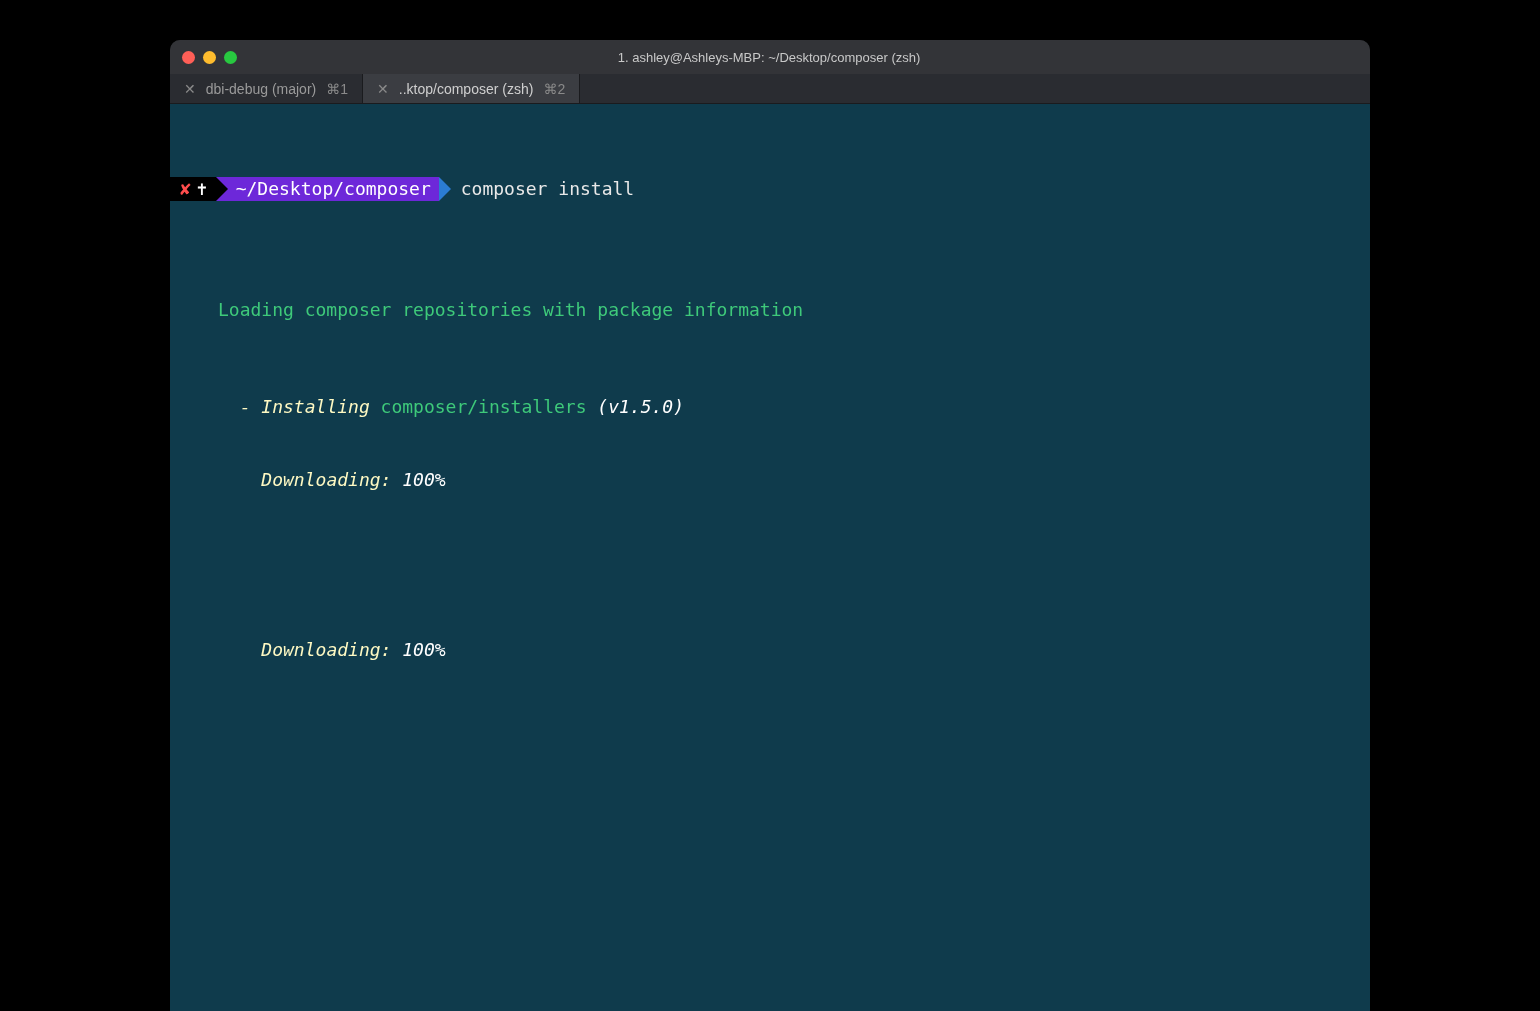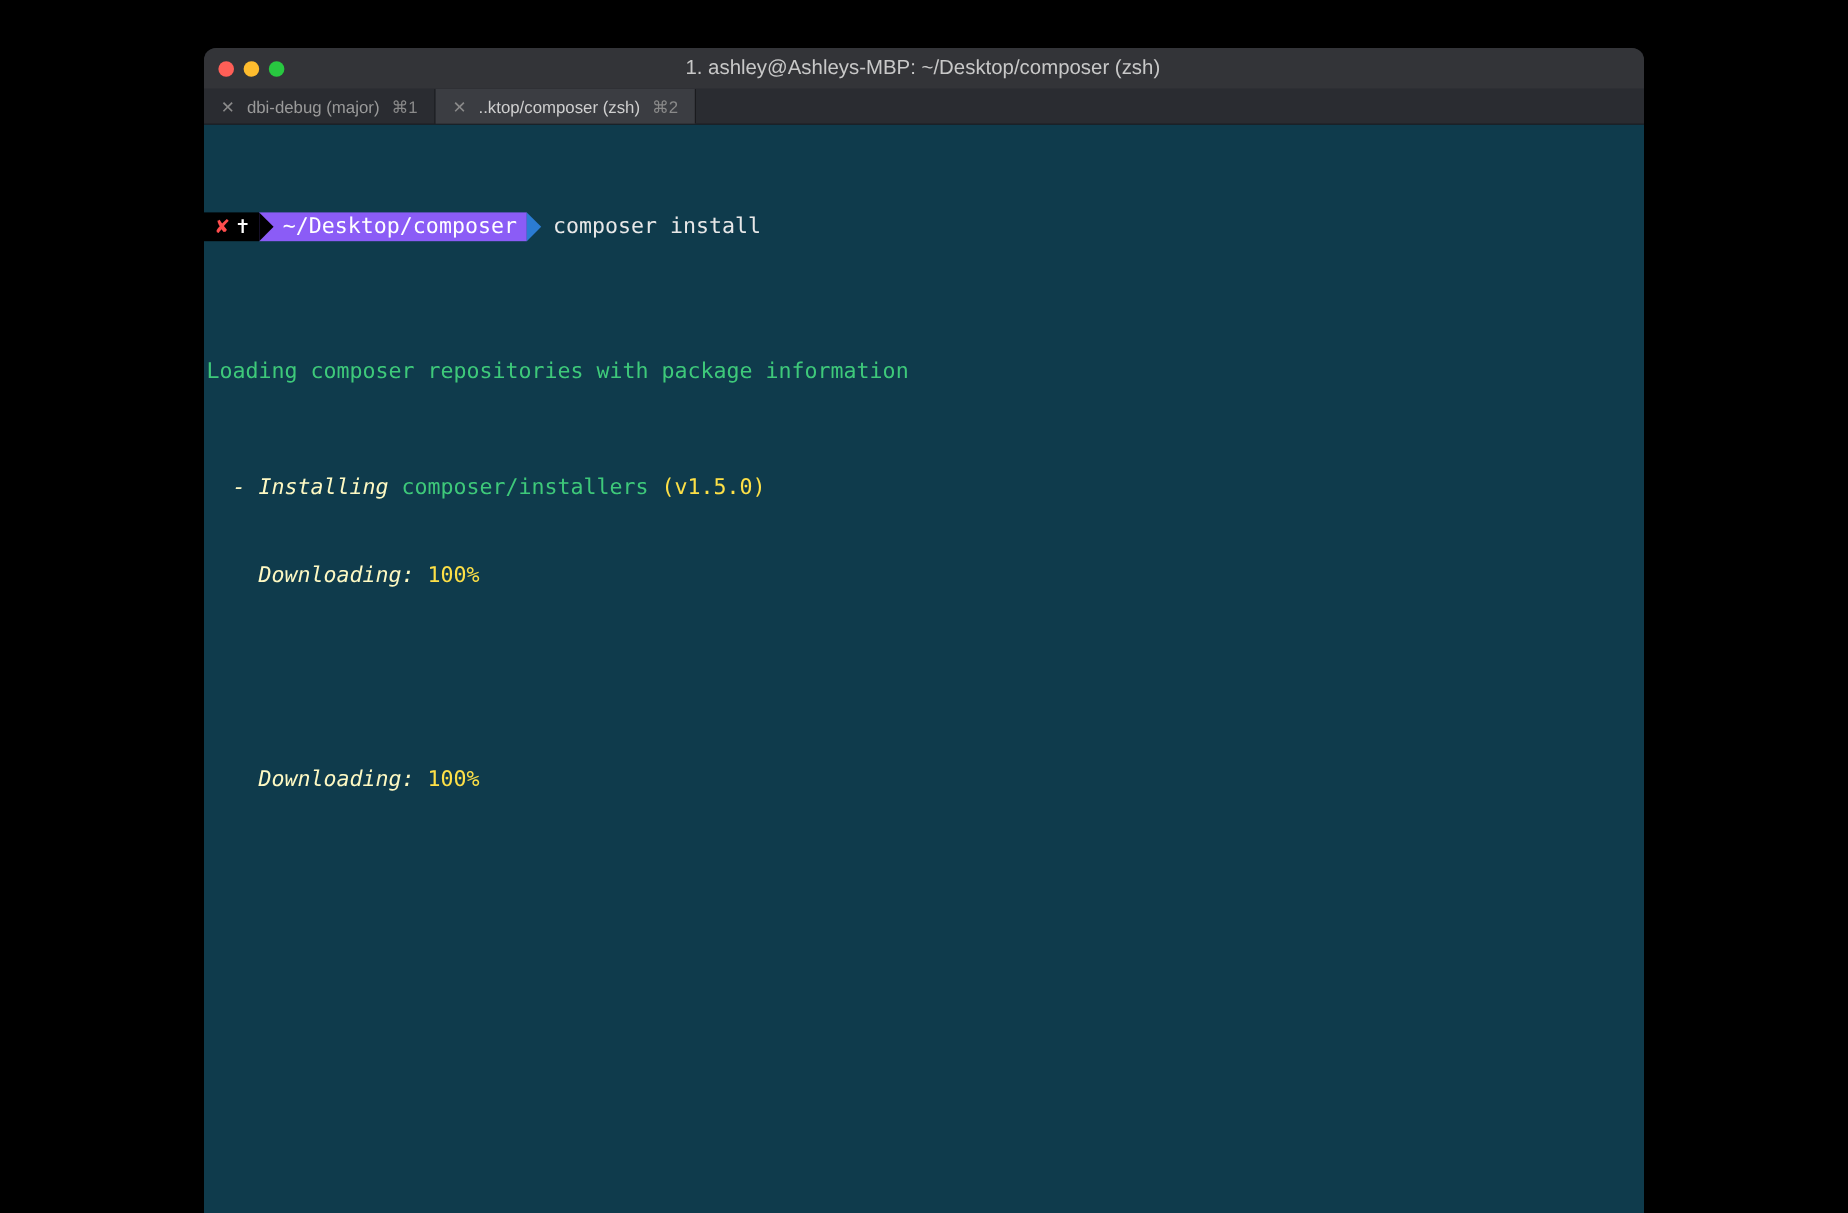--- a/index.html
+++ b/index.html
@@ -38,21 +38,21 @@
   }
   .tl.red { background: #ff5f57; }
   .tl.yellow { background: #febc2e; }
   .tl.green { background: #28c840; }
   .title {
     position: absolute;
     left: 0; right: 2px;
     text-align: center;
     color: #c8c8c8;
     font-family: -apple-system, "Helvetica Neue", sans-serif;
-    font-size: 17px;
+    font-size: 13px;
   }
   .tabbar {
     height: 30px;
     background: #2a2c31;
     display: flex;
     border-bottom: 1px solid #1a1b1e;
   }
   .tab {
     display: flex;
     align-items: center;
@@ -104,43 +104,43 @@
     border-bottom: 12px solid transparent;
     border-left: 12px solid currentColor;
     z-index: 2;
   }
   .seg-black {
     background: #000;
     color: #fff;
   }
   .seg-black::after { color: #000; border-left-color: #000; }
   .seg-blue {
-    background: #8b5cf6;
+    background: #6d28d9;
     color: #fff;
     padding-left: 20px;
   }
   .seg-blue::after { color: #2b7cd3; border-left-color: #2b7cd3; }
   .seg-blue .path { color: #fff; }
   .seg-x { color: #ff4d4d; margin-right: 6px; font-weight: bold;}
   .seg-dagger { color: #fff; }
   .cmd {
     padding-left: 22px;
     color: #e8e8e8;
   }
   .warn {
     background: #f6f24a;
     color: #000;
     white-space: pre-wrap;
     word-break: break-all;
     padding: 0 2px;
   }
   .green { color: #3ec97a; }
-  .yellow { color: #fde047; }
+  .yellow { color: #ffffff; font-style: italic; }
   .white { color: #fef9c3; font-style: italic; }
-  .line { padding: 0 2px; white-space: pre-wrap; }
+  .line { padding: 0 2px; white-space: pre-wrap; margin-left: 46px; }
   .blank { height: 24px; }
 </style>
 </head>
 <body>
 
 <div class="window">
 
   <div class="titlebar">
     <div class="traffic-lights">
       <div class="tl red"></div>

